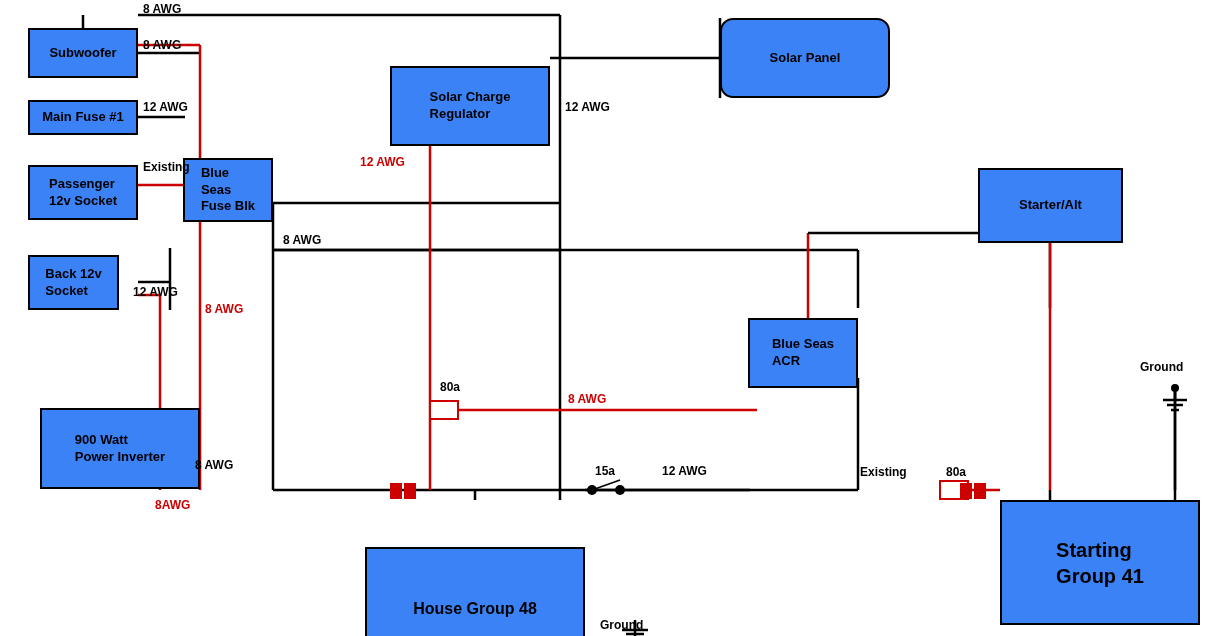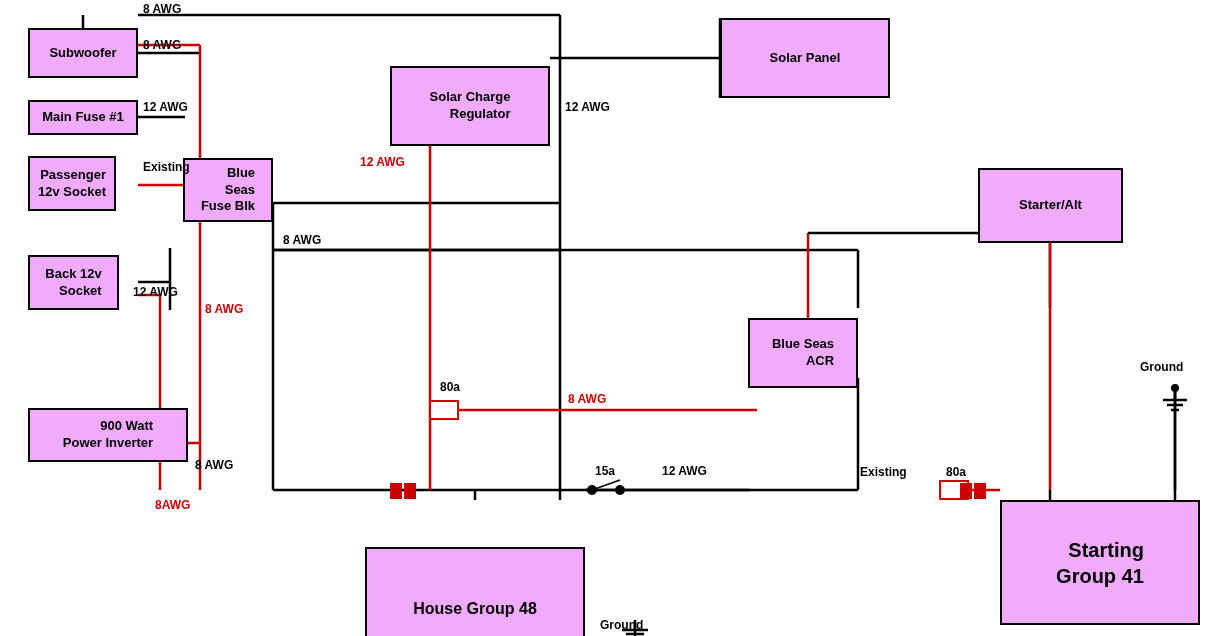--- a/index.html
+++ b/index.html
@@ -14,25 +14,25 @@
     }
     svg {
       position: absolute;
       top: 0; left: 0;
       width: 1230px;
       height: 636px;
     }
     .component-box {
       position: absolute;
       border: 2px solid #000;
-      background: #f0abfc;
+      background: #3b82f6;
       display: flex;
       align-items: center;
       justify-content: center;
-      text-align: right;
+      text-align: left;
       font-weight: bold;
       font-size: 13px;
       line-height: 1.3;
     }
     .label {
       position: absolute;
       font-size: 12px;
       font-weight: bold;
       color: #000;
       background: transparent;
@@ -144,45 +144,45 @@
 </svg>
 
 <div class="component-box" style="left:28px; top:28px; width:110px; height:50px;">
   <span>Subwoofer</span>
 </div>
 
 <div class="component-box" style="left:28px; top:100px; width:110px; height:35px;">
   <span>Main Fuse #1</span>
 </div>
 
-<div class="component-box" style="left:28px; top:156px; width:88px; height:55px;">
+<div class="component-box" style="left:28px; top:165px; width:110px; height:55px;">
   <span>Passenger<br>12v Socket</span>
 </div>
 
 <div class="component-box" style="left:28px; top:255px; width:91px; height:55px;">
   <span>Back 12v<br>Socket</span>
 </div>
 
 <div class="component-box" style="left:183px; top:158px; width:90px; height:64px;">
   <span>Blue<br>Seas<br>Fuse Blk</span>
 </div>
 
 <div class="component-box" style="left:390px; top:18px; width:160px; height:80px;margin-top:48px;">
   <span>Solar Charge<br>Regulator</span>
 </div>
 
-<div class="component-box" style="left:720px; top:18px; width:170px; height:80px;">
+<div class="component-box" style="left:720px; top:18px; width:170px; height:80px;border-radius:13px;">
   <span>Solar Panel</span>
 </div>
 
 <div class="component-box" style="left:748px; top:308px; width:110px; height:70px;margin-top:10px;">
   <span>Blue Seas<br>ACR</span>
 </div>
 
-<div class="component-box" style="left:28px; top:408px; width:160px; height:54px;">
+<div class="component-box" style="left:40px; top:408px; width:160px; height:81px;">
   <span>900 Watt<br>Power Inverter</span>
 </div>
 
 <div class="component-box" style="left:365px; top:500px; width:220px; height:125px; font-size:16px;margin-top:47px;">
   <span>House Group  48</span>
 </div>
 
 <div class="component-box" style="left:978px; top:168px; width:145px; height:75px;">
   <span>Starter/Alt</span>
 </div>

